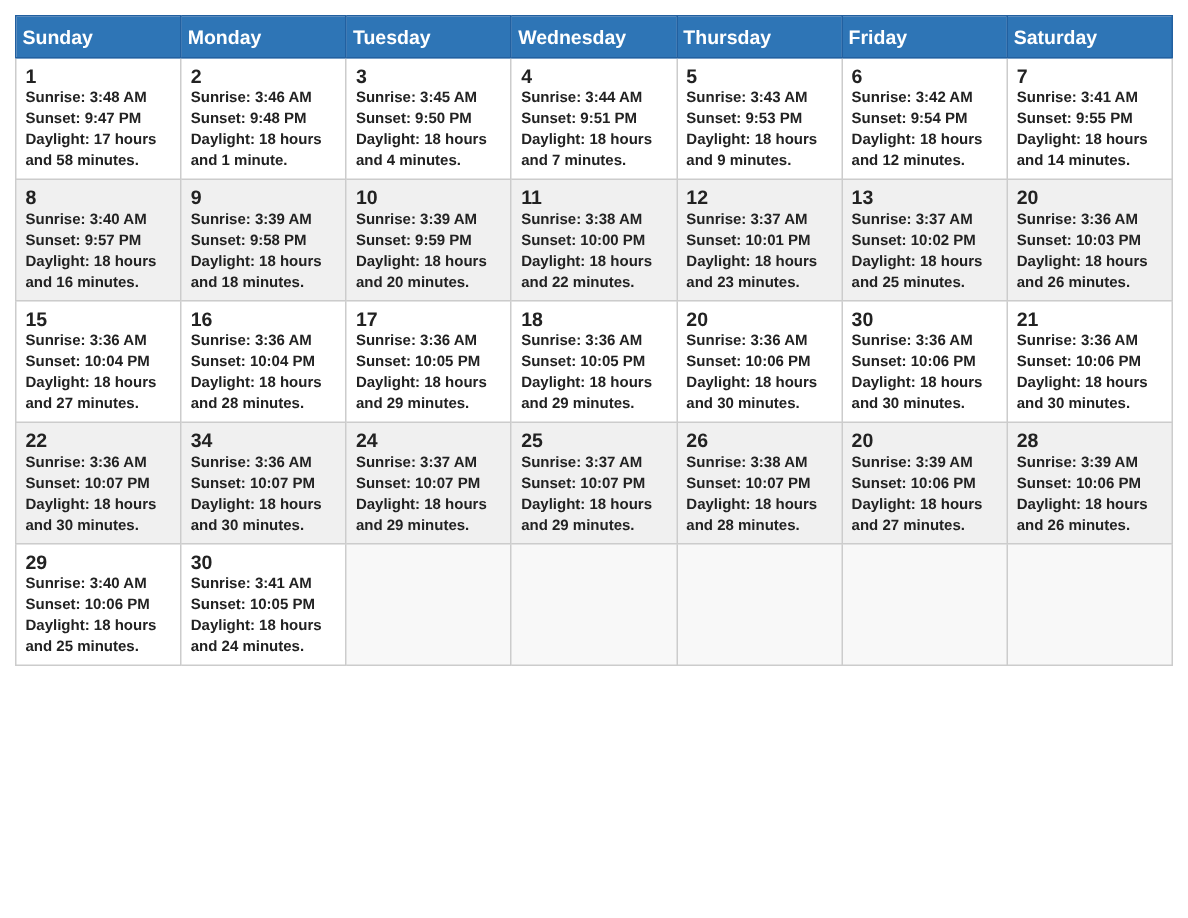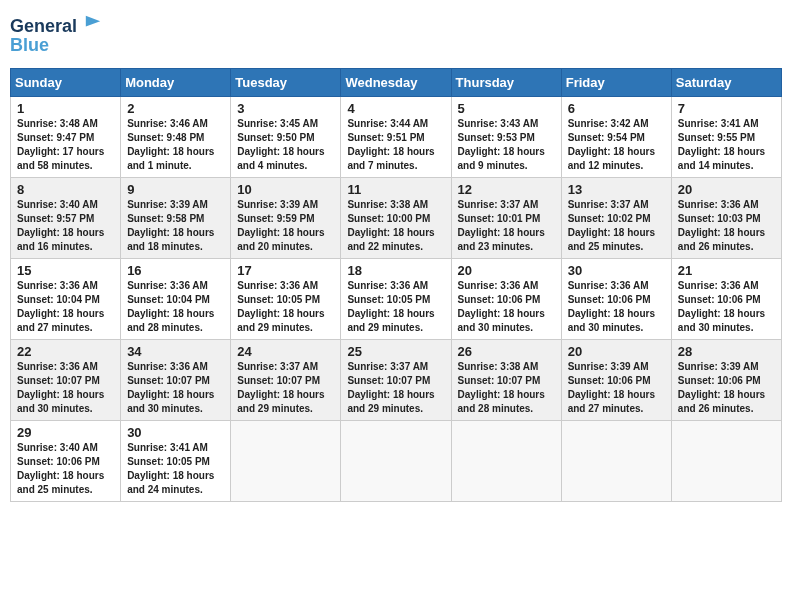--- a/index.html
+++ b/index.html
@@ -98,38 +98,20 @@
     .empty-cell {
       background: #f8f8f8 !important;
     }
     .row-even td { background: #f0f4f8; }
     .row-odd td { background: #ffffff; }
   </style>
 </head>
 <body>
 
 <div class="page">
-  <div class="header">
-    <div class="logo">
-      <div>
-        <div style="display:flex;align-items:center;">
-          <span class="logo-text">General
-            <svg class="logo-icon" viewBox="0 0 20 20">
-              <polygon points="2,2 18,8 2,14" fill="#4a9fd4"></polygon>
-            </svg>
-          </span>
-        </div>
-        <div style="color:#4a9fd4;font-size:18px;font-weight:bold;margin-top:-2px;">Blue</div>
-      </div>
-    </div>
-    <div class="title-block">
-      <div class="month-year"></div>
-      <div class="location"></div>
-    </div>
-  </div>
 
   <table class="calendar">
     <thead>
       <tr>
       <th>Sunday</th>
           <th>Monday</th>
           <th>Tuesday</th>
           <th>Wednesday</th>
           <th>Thursday</th>
           <th>Friday</th>

